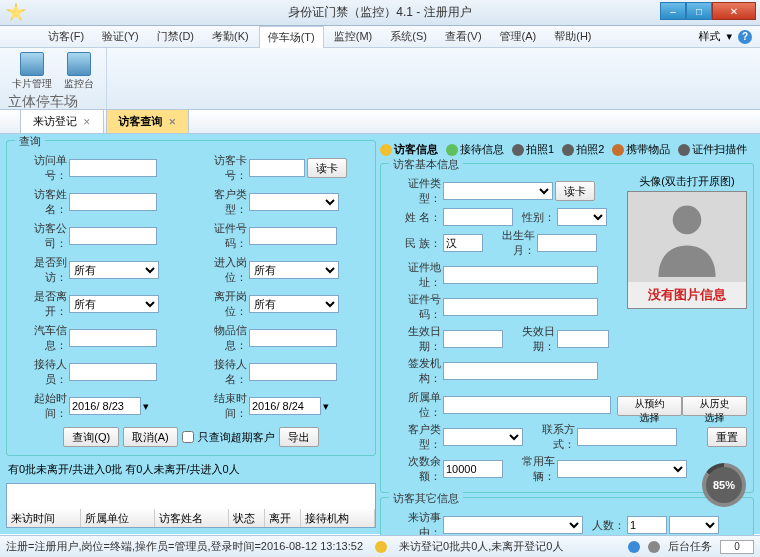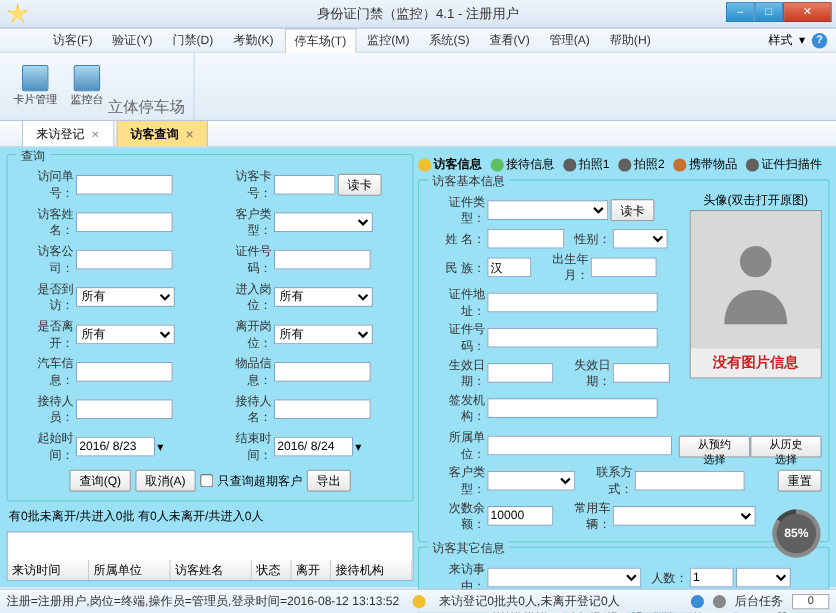--- a/index.html
+++ b/index.html
@@ -16,21 +16,21 @@
 .win-close { width: 44px; background: linear-gradient(#e87a60,#c83a20); border-color:#a03020;}
 
 
 .menubar { height: 22px; background: linear-gradient(#f7fbff,#e8f0f8); border-bottom: 1px solid #c0d0e0; display: flex; align-items: center; padding-left: 40px; gap: 2px;}
 .menu-item { padding: 3px 8px; color: #333; cursor: pointer;}
 .menubar-right { margin-left: auto; display:flex; align-items:center; padding-right:8px; gap:6px;}
 .help-icon { width: 14px; height: 14px; border-radius: 50%; background: #3a8cd8; color: #fff; display: flex; align-items: center; justify-content: center; font-size: 10px; font-weight: bold;}
 
 
 .ribbon { height: 62px; background: linear-gradient(#f4f9fe,#e0ecf6); border-bottom: 1px solid #b0c8e0; display: flex;}
-.ribbon-group { border-right: 1px solid #c8d8e8; padding: 2px 8px; display: flex; flex-direction: row; align-items: center;}
+.ribbon-group { border-right: 1px solid #c8d8e8; padding: 2px 8px; display: flex; flex-direction: column; }
 .ribbon-row { display: flex; gap: 4px;}
 .ribbon-icon-btn { display: flex; flex-direction: column; align-items: center; padding: 2px 4px; cursor: pointer;}
 .ribbon-icon { width: 24px; height: 24px; background: linear-gradient(#a8d8f0,#5090c0); border: 1px solid #4080b0; border-radius: 2px;}
 .ribbon-label { font-size: 10px; color: #444; margin-top: 1px;}
 .ribbon-group-label { font-size: 14px; color: #666; margin-top: auto;}
 
 
 .tabstrip { height: 24px; background: linear-gradient(#fff,#e8f0f8); border-bottom: 1px solid #b0c8e0; display: flex; align-items: flex-end; padding-left: 20px;}
 .tab { padding: 4px 12px; background: #fff; border: 1px solid #b8c8d8; border-bottom: none; margin-right: 2px; font-size: 11px; position: relative;}
 .tab.active { background: #ffe088; font-weight: bold;}
@@ -297,21 +297,21 @@
               <span class="form-label w50">失效日期：</span>
               <input class="form-input" style="width: 52px;">
             </div>
           <div class="form-row">
               <span class="form-label">签发机构：</span>
               <input class="form-input" style="width: 155px;">
             </div>
         </div>
         <div style="width:120px;">
           <div class="photo-label" style="position:static;margin-bottom:2px;">头像(双击打开原图)</div>
-          <div class="photo-box" style="height:153px;">
+          <div class="photo-box" style="height:118px;">
             <div class="avatar-placeholder">
               <svg class="avatar-svg" viewBox="0 0 24 28">
                   <circle cx="12" cy="8" r="5"></circle>
                   <path d="M2 28c0-7 4-11 10-11s10 4 10 11z"></path>
                 </svg>
             </div>
             <div class="no-photo-text">没有图片信息</div>
           </div>
         </div>
       </div>

